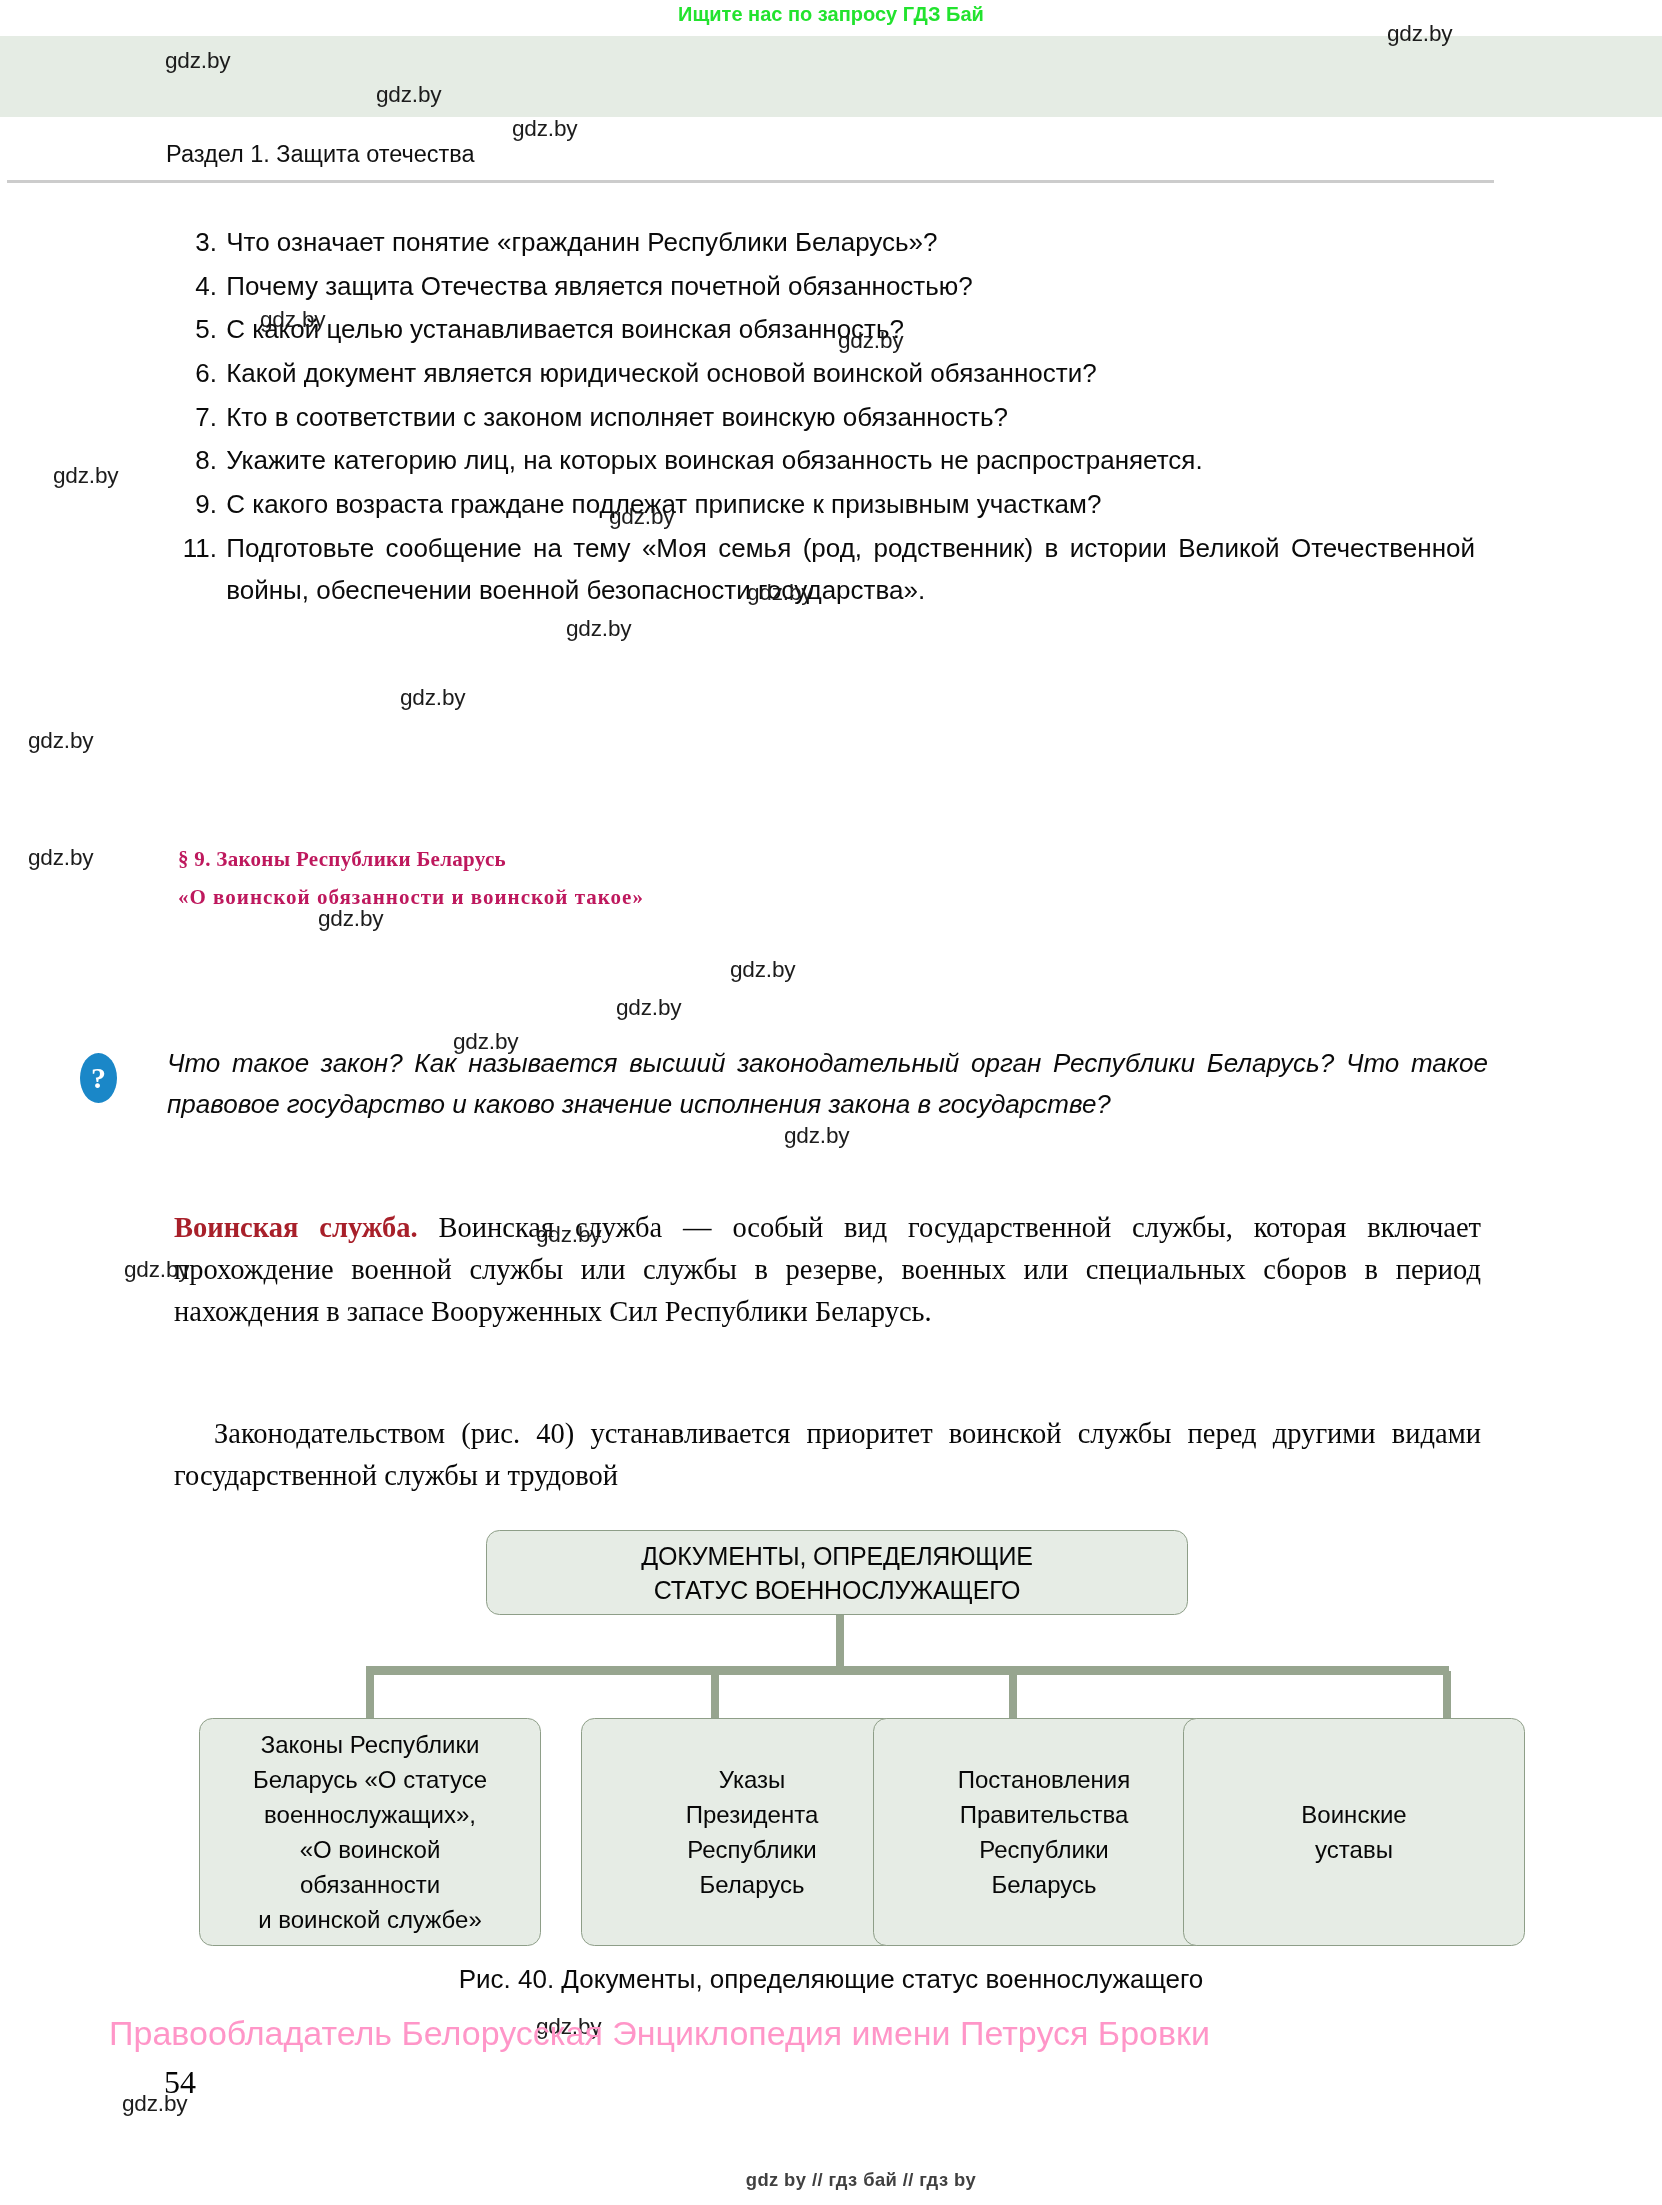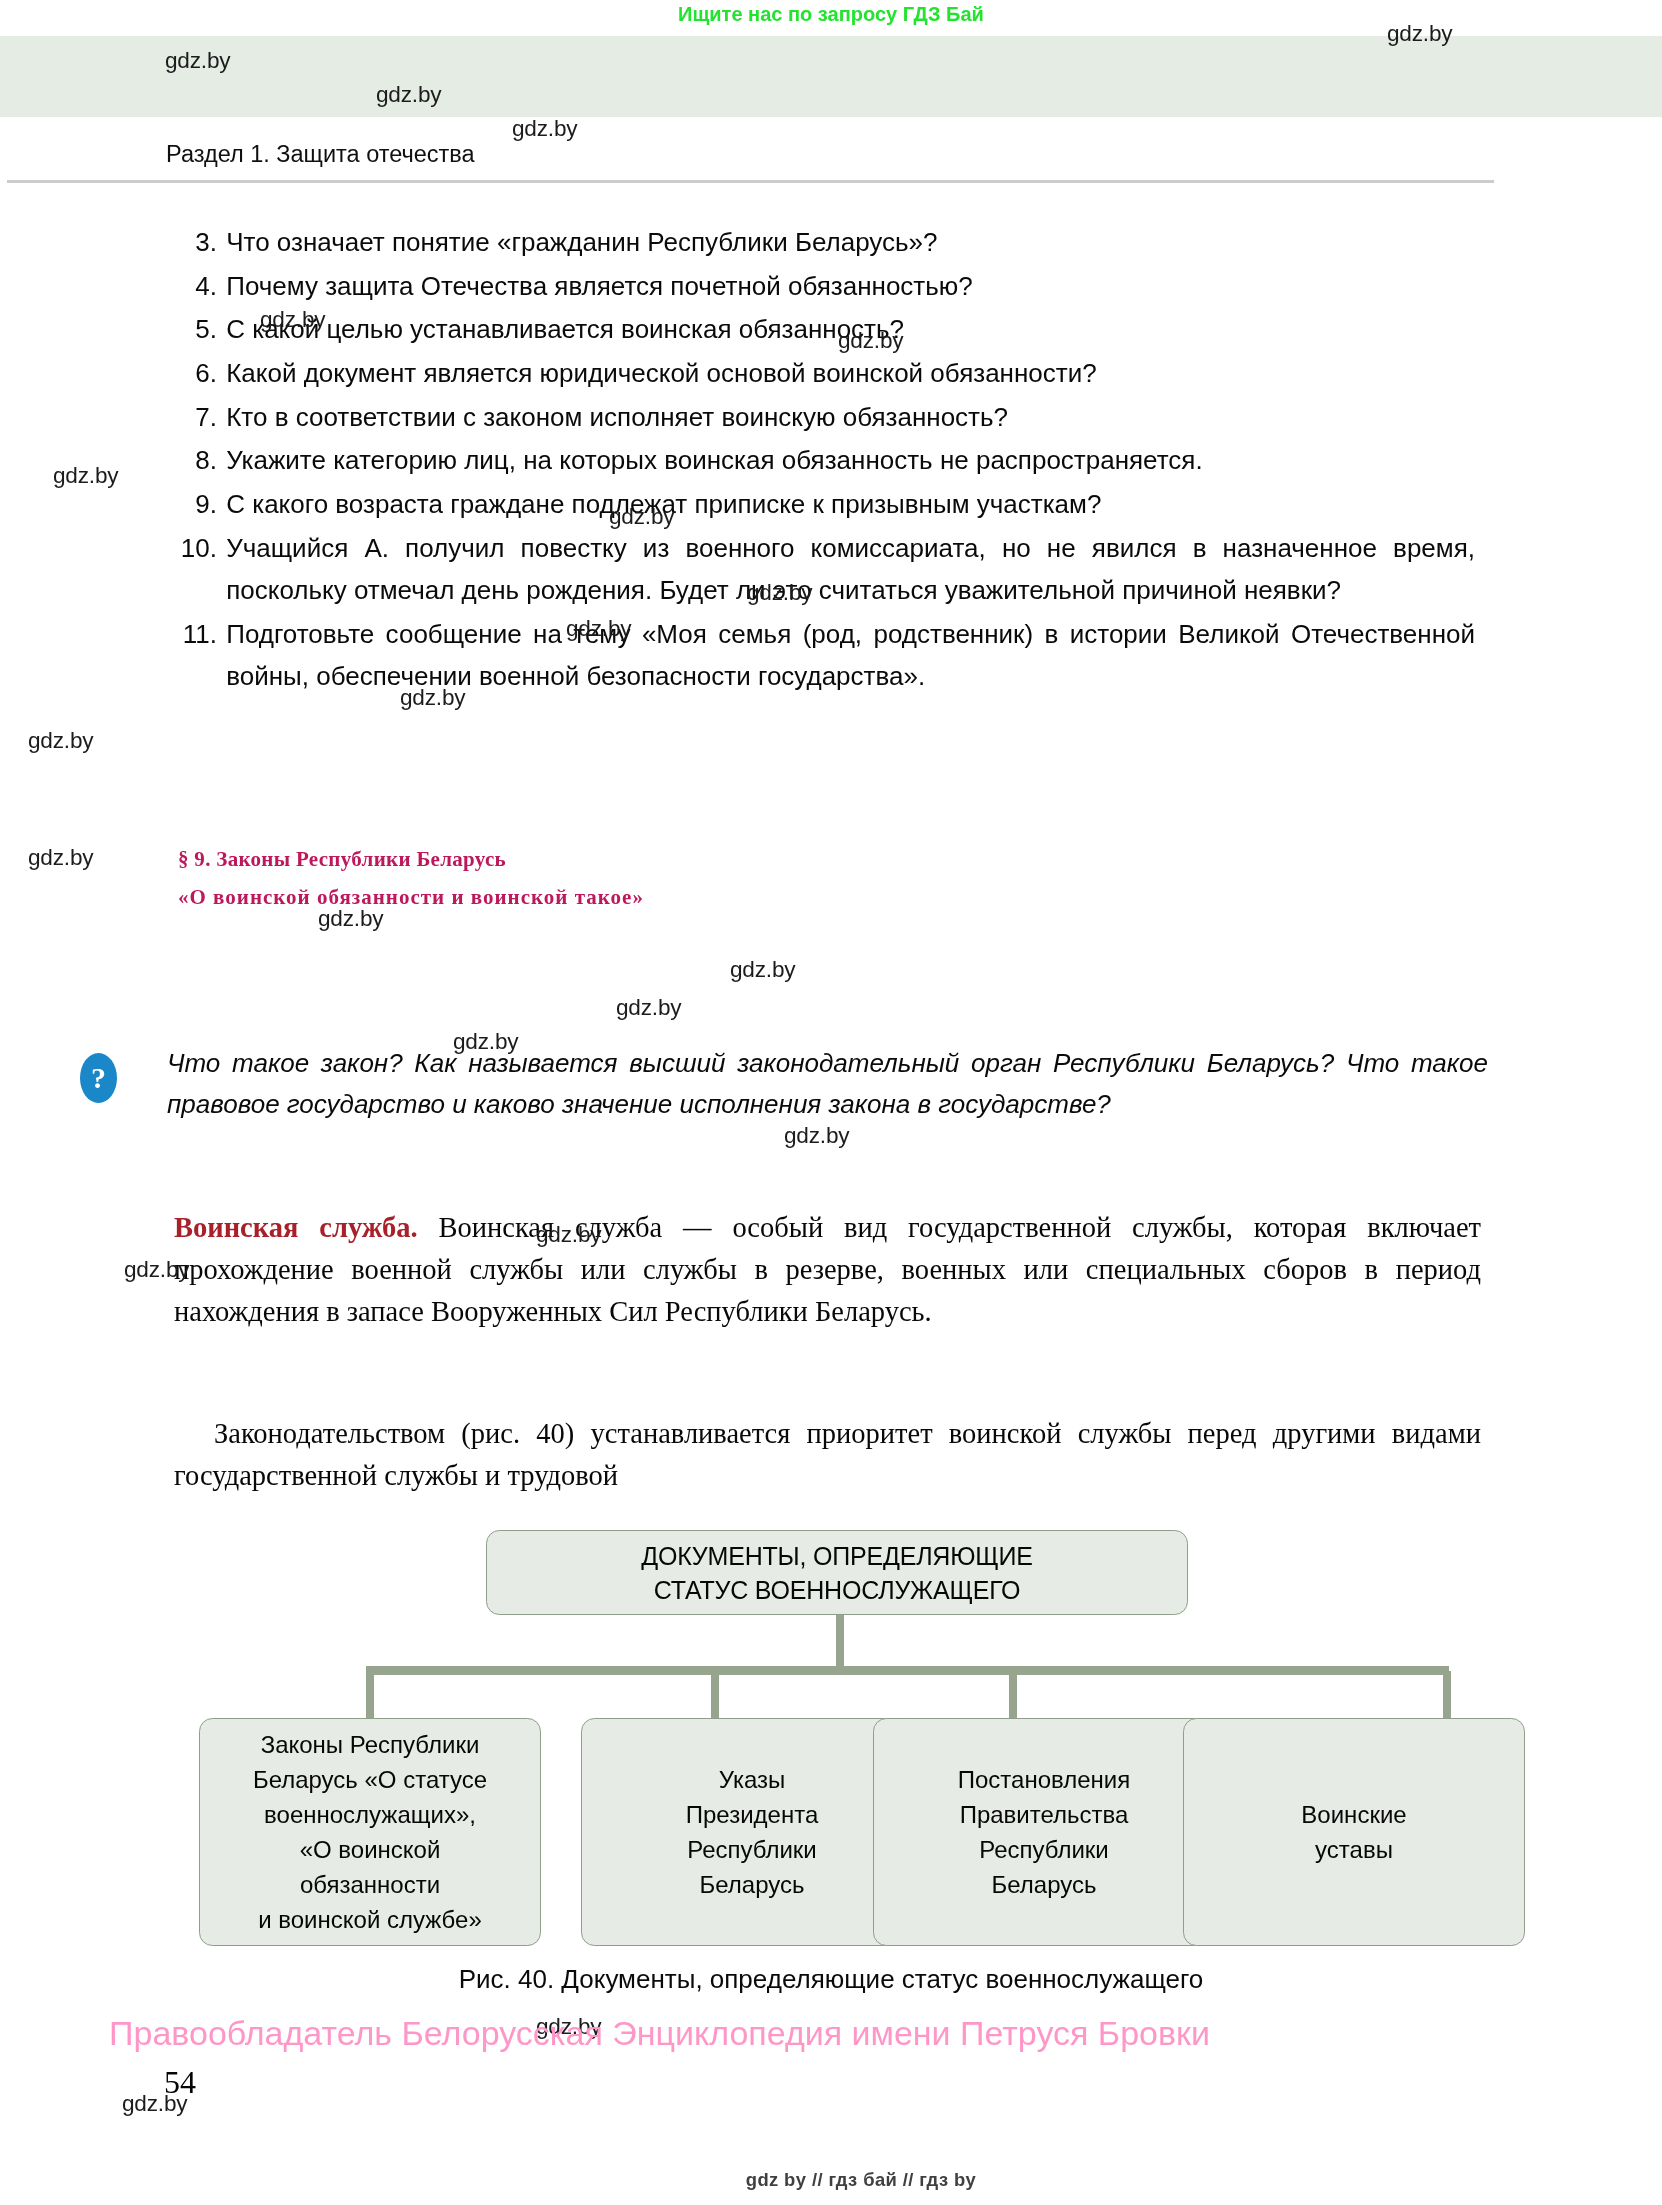--- a/index.html
+++ b/index.html
@@ -323,24 +323,20 @@
       <div class="qnum">7.</div>
       <div class="qtext nojust">Кто в соответствии с законом исполняет воинскую обязанность?</div>
     </div>
     <div class="qitem">
       <div class="qnum">8.</div>
       <div class="qtext">Укажите категорию лиц, на которых воинская обязанность не распространяется.</div>
     </div>
     <div class="qitem">
       <div class="qnum">9.</div>
       <div class="qtext nojust">С какого возраста граждане подлежат приписке к призывным участкам?</div>
-    </div>
-    <div class="qitem">
-      <div class="qnum">10.</div>
-      <div class="qtext">Учащийся А. получил повестку из военного комиссариата, но не явился в назначенное время, поскольку отмечал день рождения. Будет ли это считаться уважительной причиной неявки?</div>
     </div>
     <div class="qitem">
       <div class="qnum">11.</div>
       <div class="qtext">Подготовьте сообщение на тему «Моя семья (род, родственник) в истории Великой Отечественной войны, обеспечении военной безопасности государства».</div>
     </div>
   </div>
 
 <div class="sec-heading">
   <div class="l1">§ 9. Законы Республики Беларусь</div>
   <div class="l2">«О воинской обязанности и воинской такое»</div>

